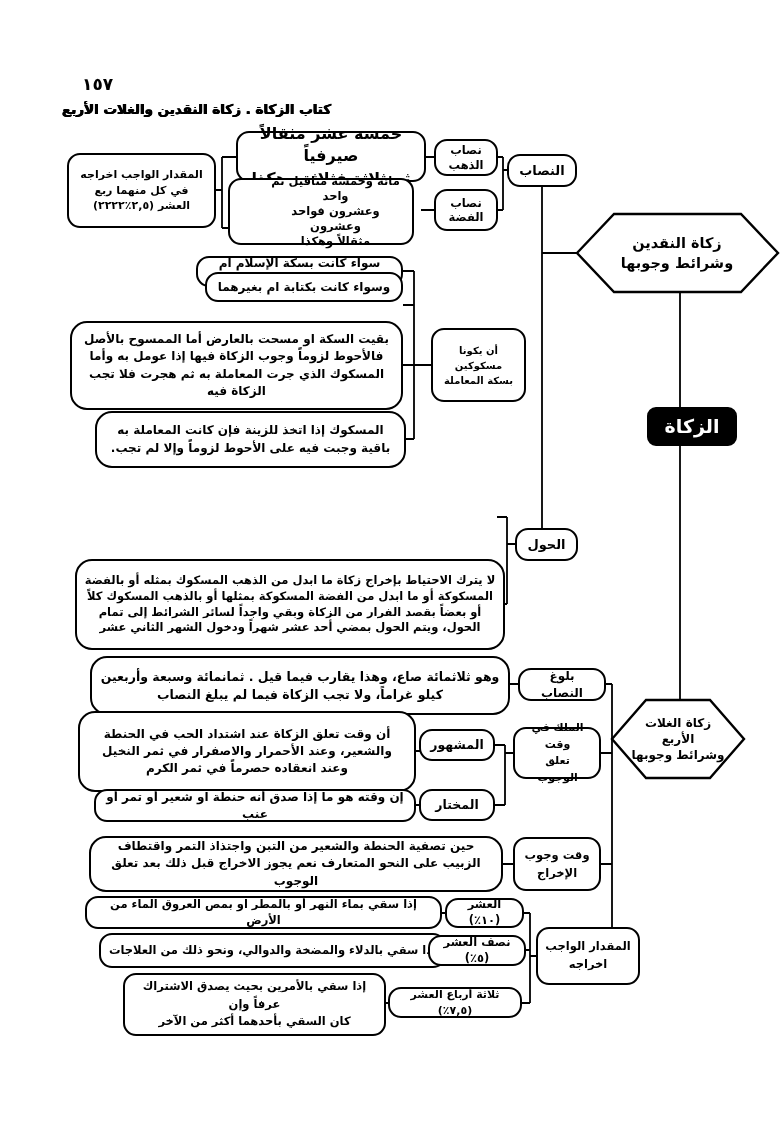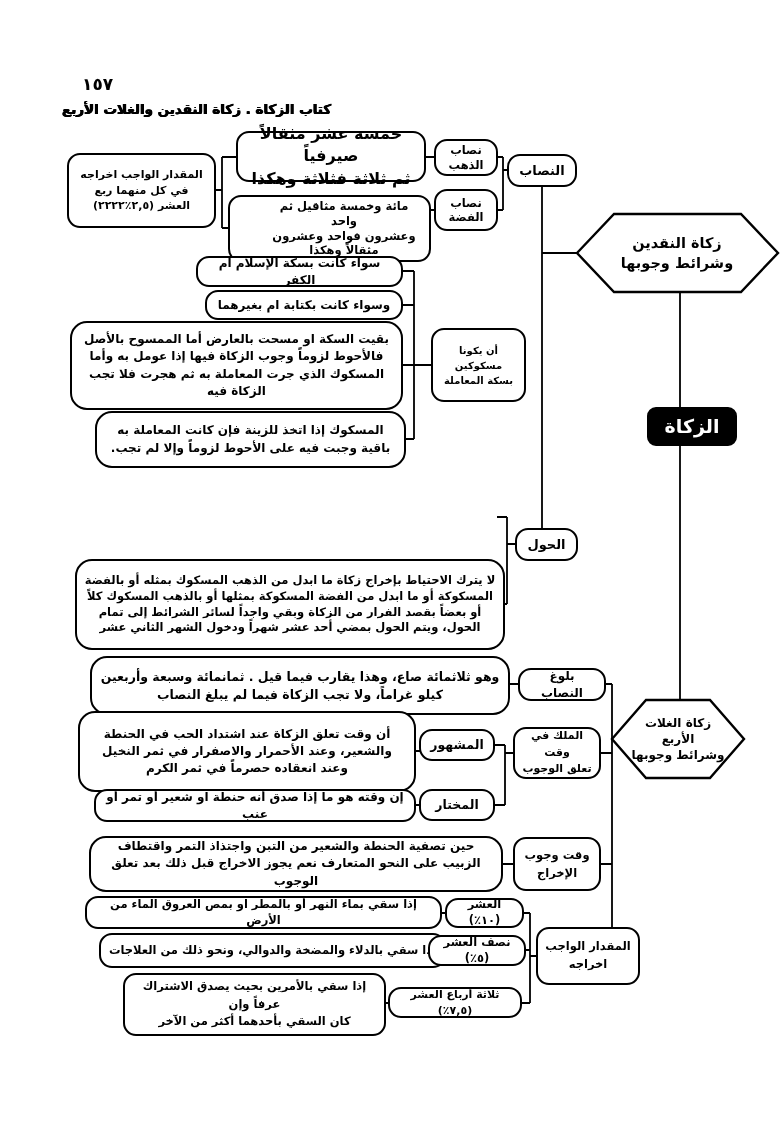--- a/index.html
+++ b/index.html
@@ -64,46 +64,46 @@
 الأربع
 وشرائط وجوبها</div>
 
   <div class="node" style="left:507px;top:154px;width:70px;height:33px;font-size:13px;">النصاب</div>
   <div class="node" style="left:434px;top:139px;width:64px;height:37px;font-size:11.5px;line-height:1.25;">نصاب
 الذهب</div>
   <div class="node" style="left:236px;top:131px;width:190px;height:51px;font-size:16px;">خمسة عشر مثقالاً صيرفياً
 ثم ثلاثة فثلاثة وهكذا</div>
   <div class="node" style="left:434px;top:189px;width:64px;height:42px;font-size:11.5px;line-height:1.25;">نصاب
 الفضة</div>
-  <div class="node" style="left:228px;top:195px;width:203px;height:67px;font-size:11.5px;line-height:1.3;padding-left:36px;">مائة وخمسة مثاقيل ثم واحد
+  <div class="node" style="left:228px;top:178px;width:186px;height:67px;font-size:11.5px;line-height:1.3;padding-left:36px;">مائة وخمسة مثاقيل ثم واحد
 وعشرون فواحد وعشرون
 مثقالاً وهكذا</div>
   <div class="node" style="left:67px;top:153px;width:149px;height:75px;font-size:11px;line-height:1.45;">المقدار الواجب اخراجه
 في كل منهما ربع
 العشر (٢,٥٪٢٢٢٢)</div>
 
   <div class="node" style="left:196px;top:256px;width:207px;height:31px;font-size:12px;">سواء كانت بسكة الإسلام ام الكفر</div>
-  <div class="node" style="left:205px;top:290px;width:198px;height:30px;font-size:12px;">وسواء كانت بكتابة ام بغيرهما</div>
+  <div class="node" style="left:205px;top:272px;width:198px;height:30px;font-size:12px;">وسواء كانت بكتابة ام بغيرهما</div>
   <div class="node para" style="left:70px;top:321px;width:333px;height:89px;font-size:12px;">بقيت السكة او مسحت بالعارض أما الممسوح بالأصل فالأحوط لزوماً وجوب الزكاة فيها إذا عومل به وأما المسكوك الذي جرت المعاملة به ثم هجرت فلا تجب الزكاة فيه</div>
   <div class="node para" style="left:95px;top:411px;width:311px;height:57px;font-size:12px;">المسكوك إذا اتخذ للزينة فإن كانت المعاملة به باقية وجبت فيه على الأحوط لزوماً وإلا لم تجب.</div>
   <div class="node" style="left:431px;top:328px;width:95px;height:74px;font-size:10px;line-height:1.5;">أن يكونا
 مسكوكين
 بسكة المعاملة</div>
 
   <div class="node para" style="left:75px;top:559px;width:430px;height:91px;font-size:11.5px;line-height:1.36;">لا يترك الاحتياط بإخراج زكاة ما ابدل من الذهب المسكوك بمثله أو بالفضة المسكوكة أو ما ابدل من الفضة المسكوكة بمثلها أو بالذهب المسكوك كلاً أو بعضاً بقصد الفرار من الزكاة وبقي واجداً لسائر الشرائط إلى تمام الحول، ويتم الحول بمضي أحد عشر شهراً ودخول الشهر الثاني عشر</div>
   <div class="node" style="left:515px;top:528px;width:63px;height:33px;font-size:13px;">الحول</div>
 
   <div class="node para" style="left:90px;top:656px;width:420px;height:59px;font-size:12.5px;">وهو ثلاثمائة صاع، وهذا يقارب فيما قيل . ثمانمائة وسبعة وأربعين كيلو غراماً، ولا تجب الزكاة فيما لم يبلغ النصاب</div>
   <div class="node" style="left:518px;top:668px;width:88px;height:33px;font-size:12px;">بلوغ النصاب</div>
 
   <div class="node para" style="left:78px;top:711px;width:338px;height:81px;font-size:12px;">أن وقت تعلق الزكاة عند اشتداد الحب في الحنطة والشعير، وعند الأحمرار والاصفرار في ثمر النخيل وعند انعقاده حصرماً في ثمر الكرم</div>
   <div class="node" style="left:419px;top:729px;width:76px;height:32px;font-size:12.5px;">المشهور</div>
   <div class="node" style="left:94px;top:789px;width:322px;height:33px;font-size:12px;">إن وقته هو ما إذا صدق أنه حنطة او شعير أو تمر أو عنب</div>
   <div class="node" style="left:419px;top:789px;width:76px;height:32px;font-size:12.5px;">المختار</div>
-  <div class="node" style="left:513px;top:727px;width:88px;height:52px;font-size:11px;line-height:1.5;">الملك في وقت
+  <div class="node" style="left:513px;top:727px;width:88px;height:52px;font-size:11px;line-height:1.5;padding-left:8px;">الملك في وقت
 تعلق الوجوب</div>
 
   <div class="node para" style="left:89px;top:836px;width:414px;height:56px;font-size:12px;">حين تصفية الحنطة والشعير من التبن واجتذاذ التمر واقتطاف الزبيب على النحو المتعارف نعم يجوز الاخراج قبل ذلك بعد تعلق الوجوب</div>
   <div class="node" style="left:513px;top:837px;width:88px;height:54px;font-size:11.5px;line-height:1.6;">وقت وجوب
 الإخراج</div>
 
   <div class="node" style="left:85px;top:896px;width:357px;height:33px;font-size:11.5px;">إذا سقي بماء النهر أو بالمطر او بمص العروق الماء من الأرض</div>
   <div class="node" style="left:445px;top:898px;width:79px;height:30px;font-size:11.5px;">العشر (١٠٪)</div>
   <div class="node" style="left:79px;top:933px;width:347px;height:35px;font-size:11.5px;margin-left:20px;">إذا سقي بالدلاء والمضخة والدوالي، ونحو ذلك من العلاجات</div>
   <div class="node" style="left:428px;top:935px;width:98px;height:31px;font-size:11.5px;">نصف العشر (٥٪)</div>

